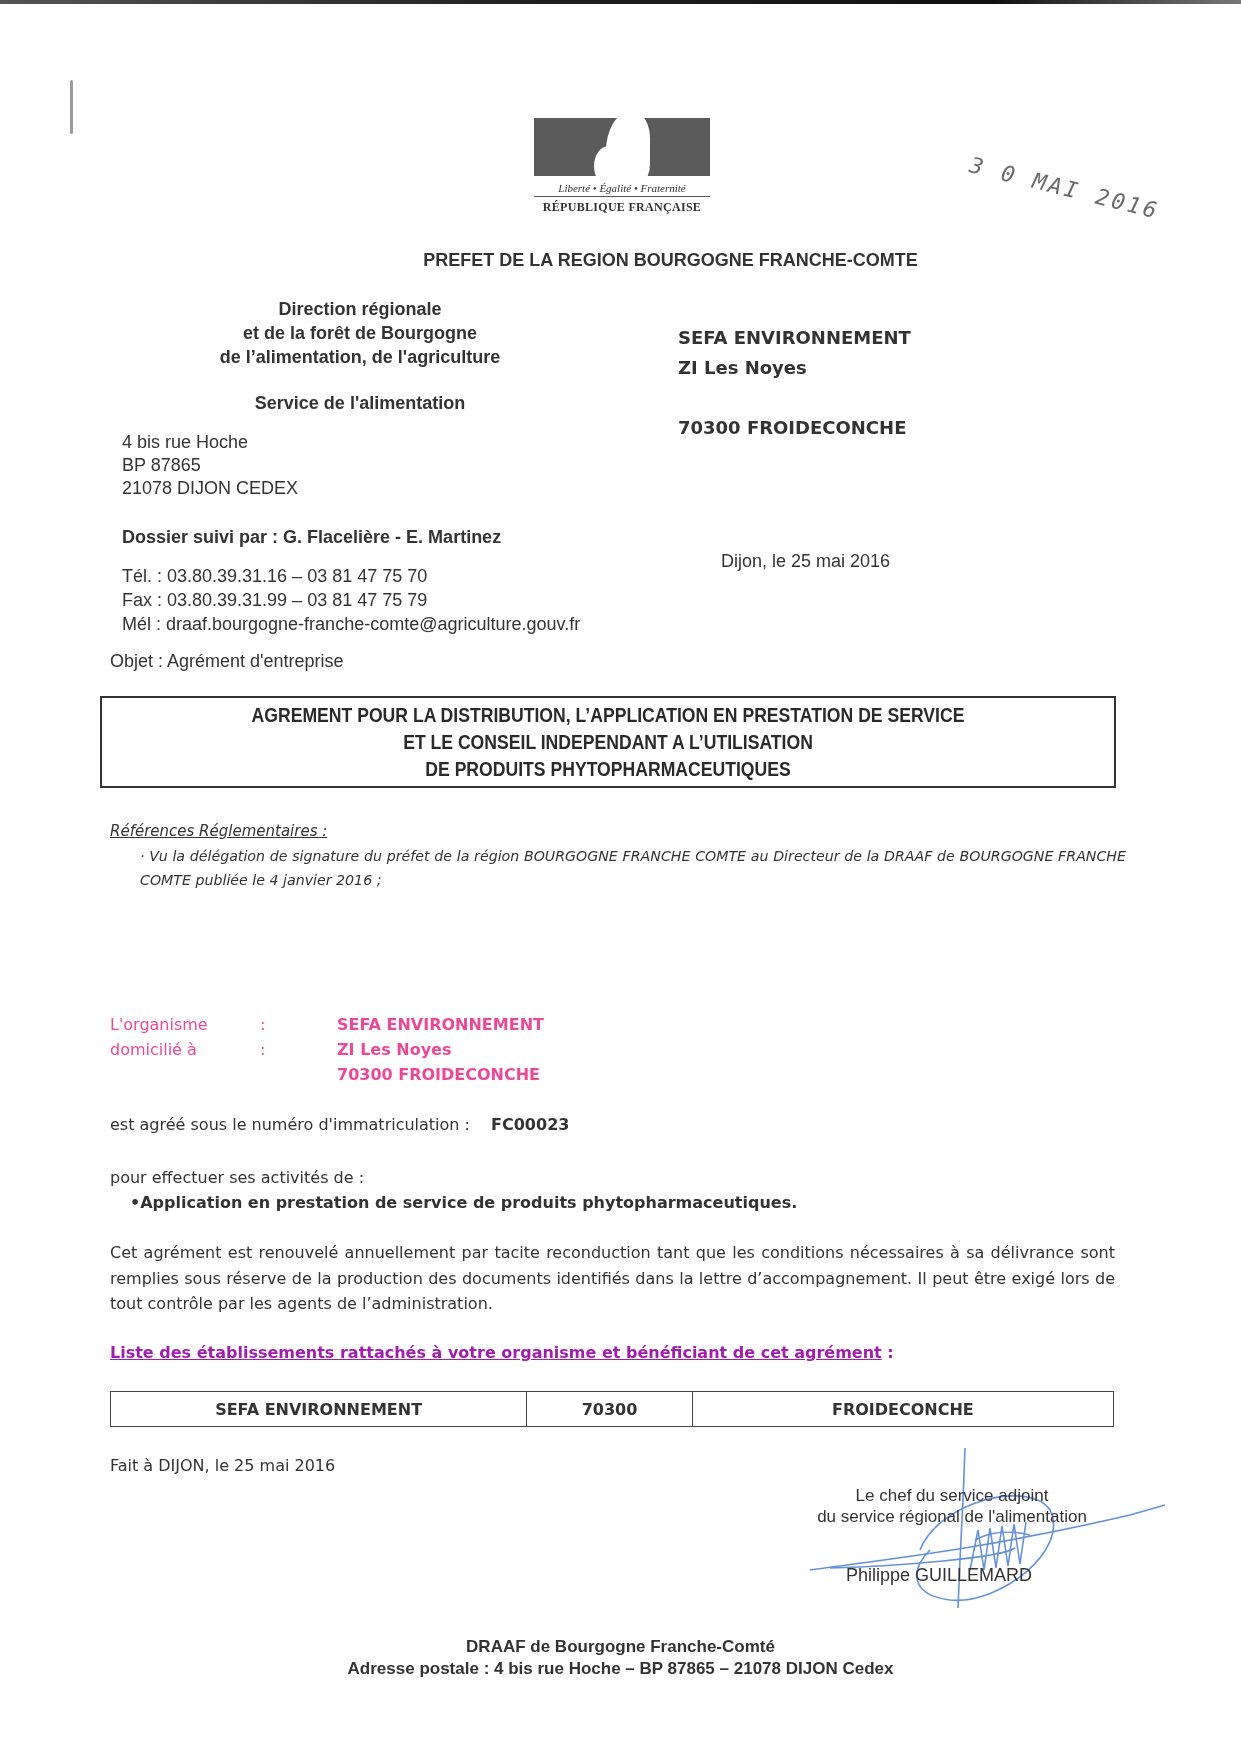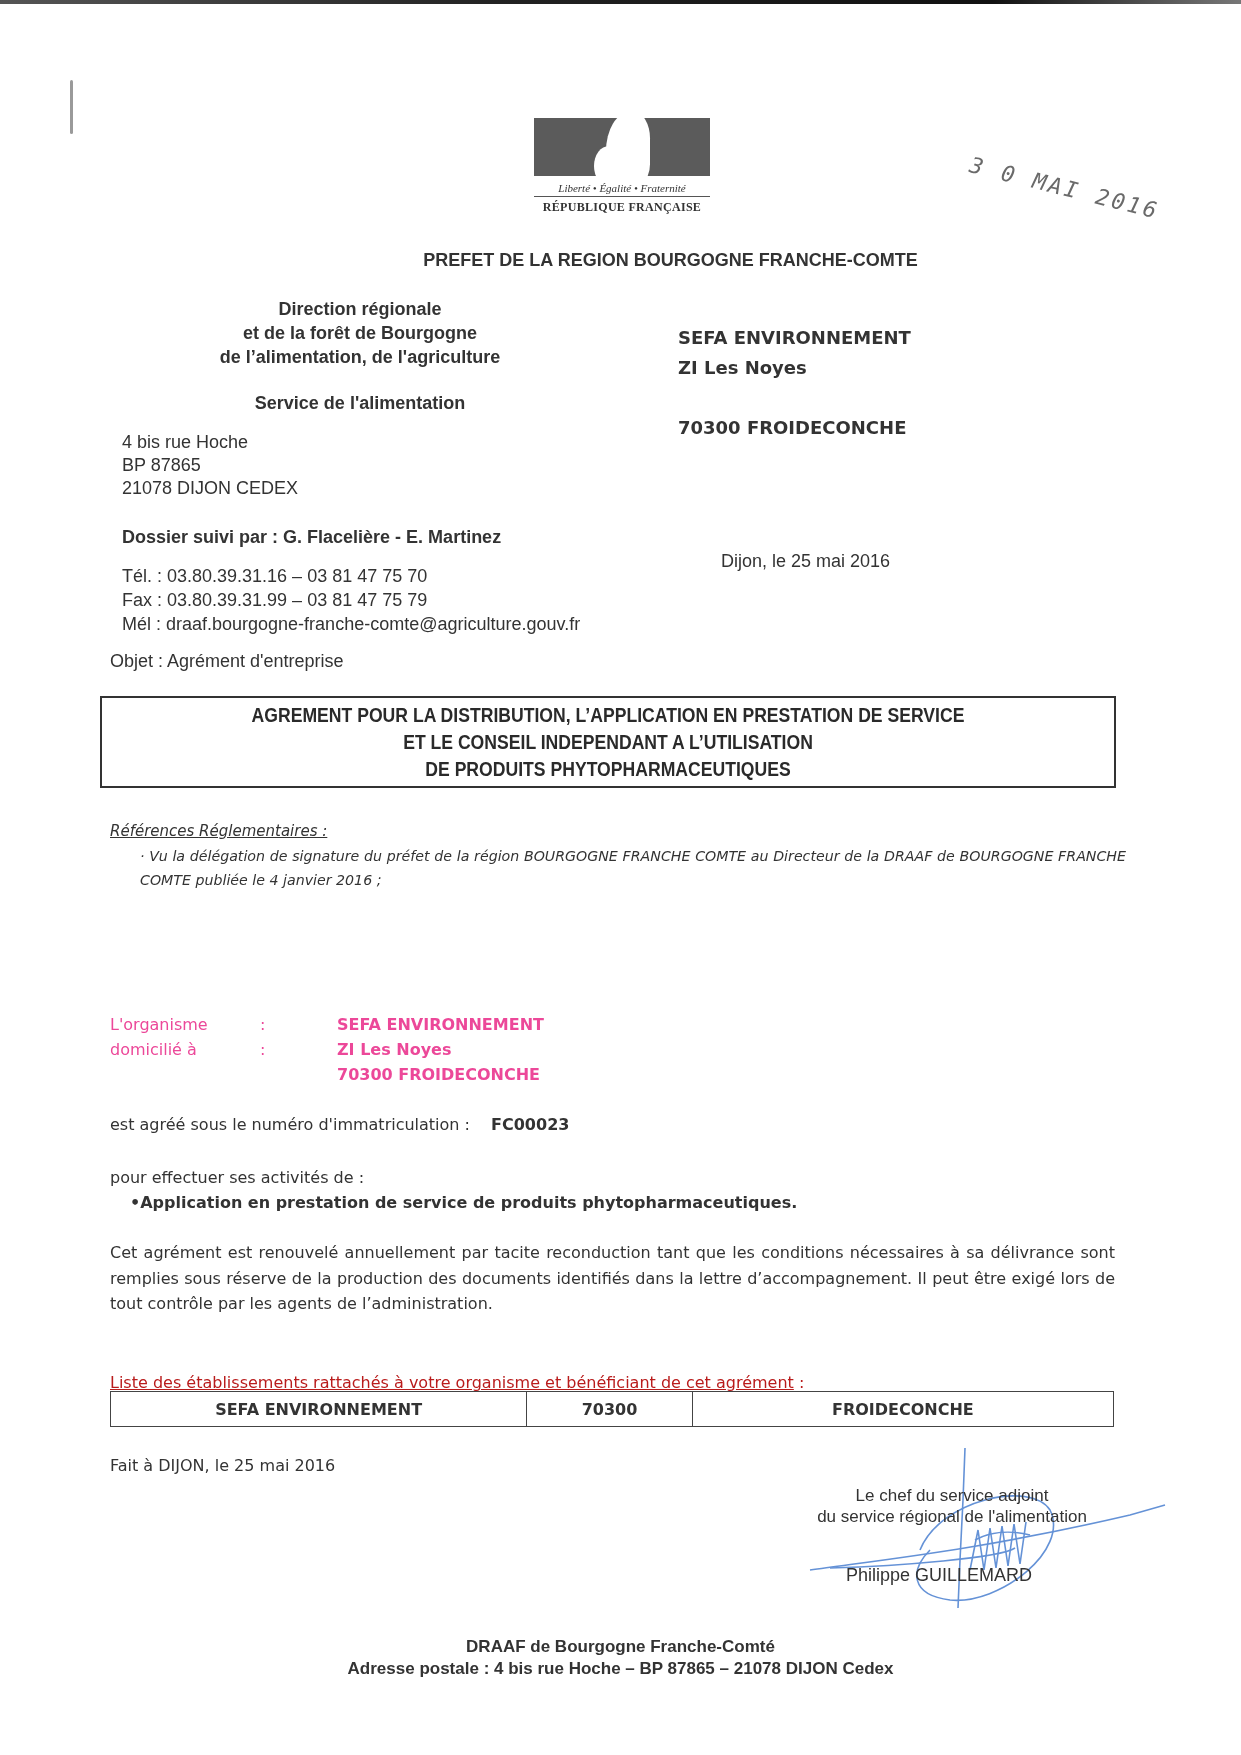--- a/index.html
+++ b/index.html
@@ -92,22 +92,22 @@
     .immat { position: absolute; left: 110px; top: 1115px; font-family: "DejaVu Sans", sans-serif; font-size: 16px; color: #333; }
     .immat b { margin-left: 16px; }
     .activites { position: absolute; left: 110px; top: 1168px; font-family: "DejaVu Sans", sans-serif; font-size: 16px; color: #333; }
     .activite-item { position: absolute; left: 130px; top: 1193px; font-family: "DejaVu Sans", sans-serif; font-size: 16px; font-weight: bold; color: #333; }
 
     .renew {
       position: absolute; left: 110px; top: 1240px; width: 1005px; font-family: "DejaVu Sans", sans-serif;
       font-size: 16px; line-height: 25.5px; color: #333; text-align: justify;
     }
     .liste-head {
-      position: absolute; left: 110px; top: 1373px; font-family: "DejaVu Sans", sans-serif;
-      font-size: 16px; font-weight: normal; color: #b91c1c;
+      position: absolute; left: 110px; top: 1343px; font-family: "DejaVu Sans", sans-serif;
+      font-size: 16px; font-weight: bold; color: #a21caf;
     }
     .liste-head u { text-decoration: underline; }
 
     .etab-table {
       position: absolute; left: 110px; top: 1391px; width: 1004px; border-collapse: collapse;
       font-family: "DejaVu Sans", sans-serif; font-size: 16px; font-weight: bold; color: #333;
     }
     .etab-table td { border: 1.5px solid #444; height: 34px; text-align: center; padding: 0; }
 
     .fait { position: absolute; left: 110px; top: 1456px; font-family: "DejaVu Sans", sans-serif; font-size: 16px; color: #333; }

